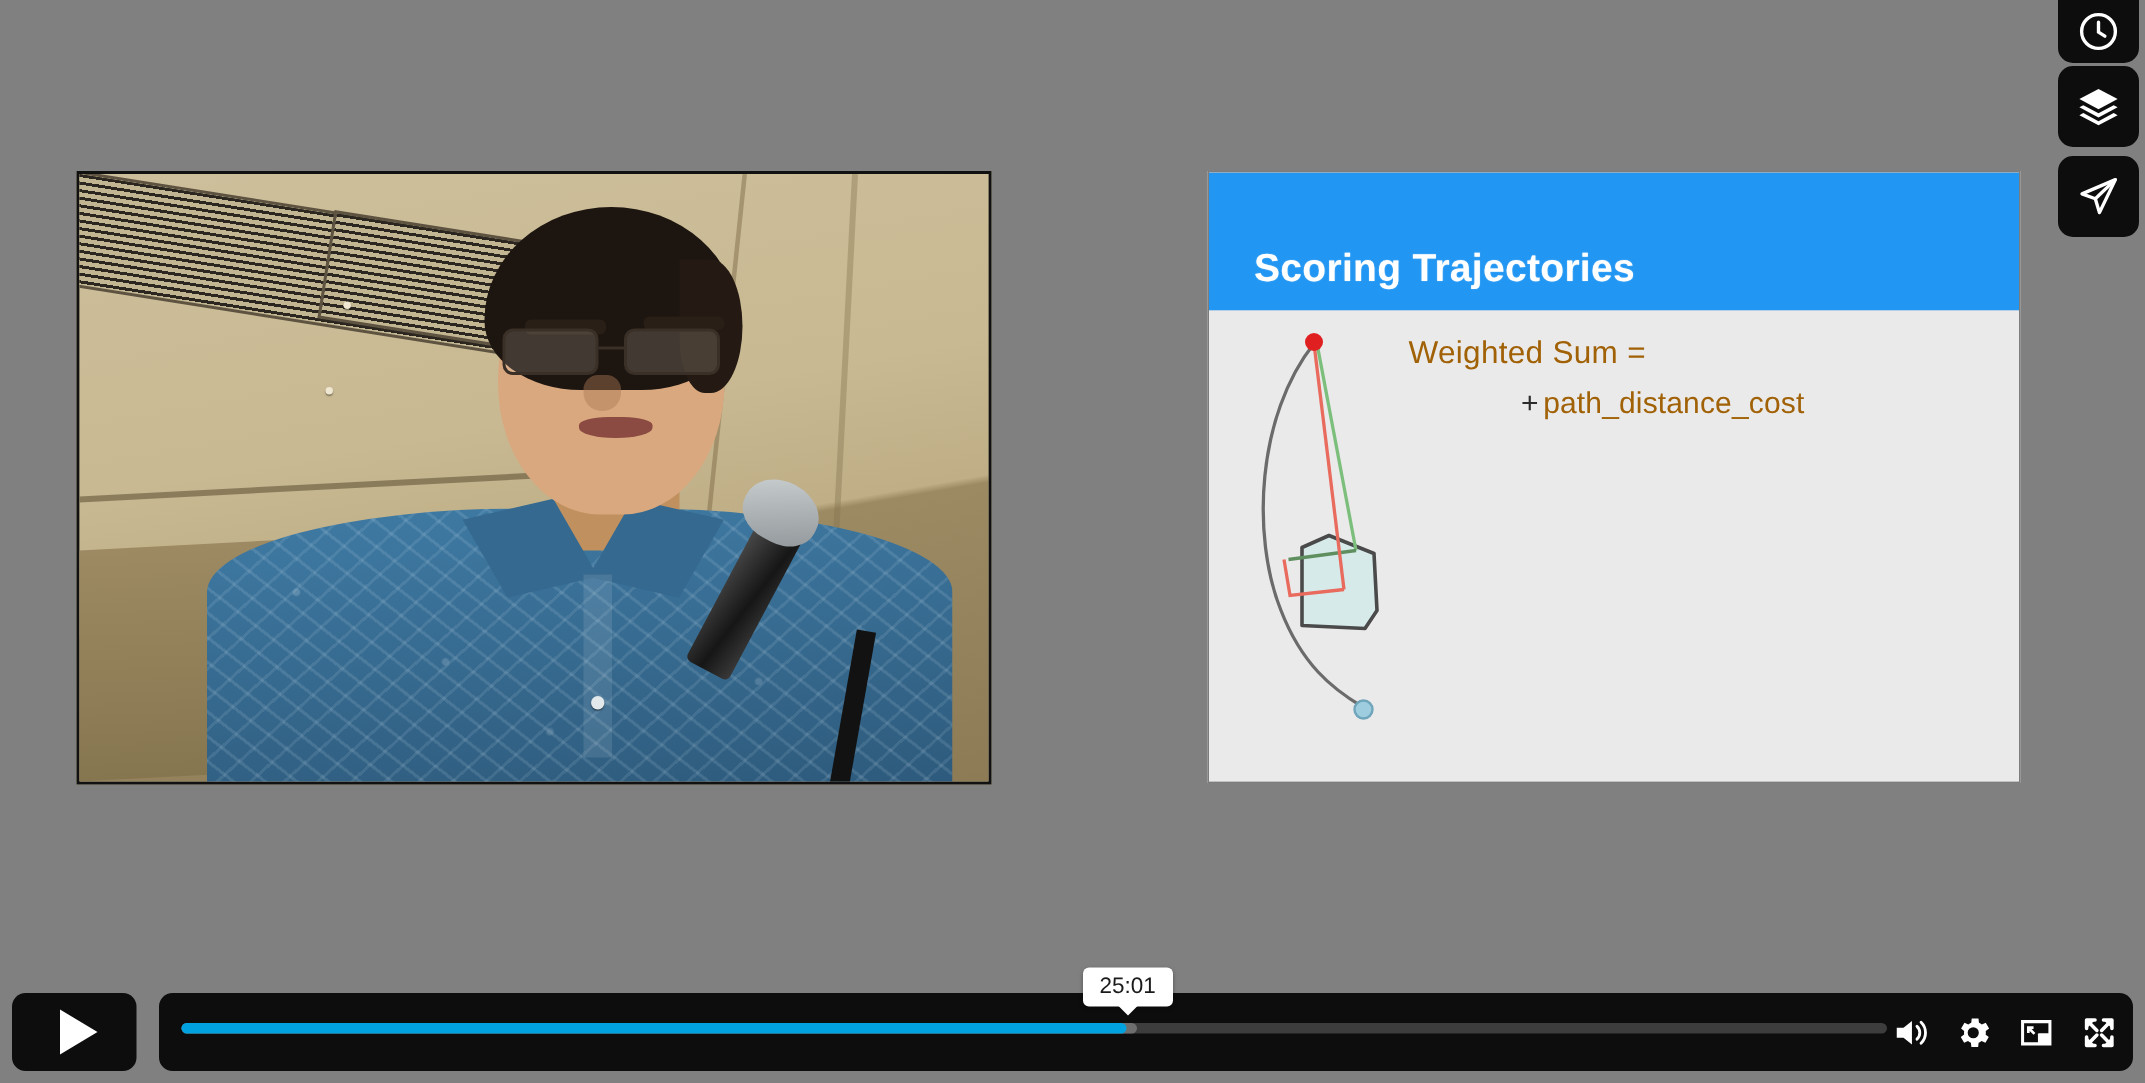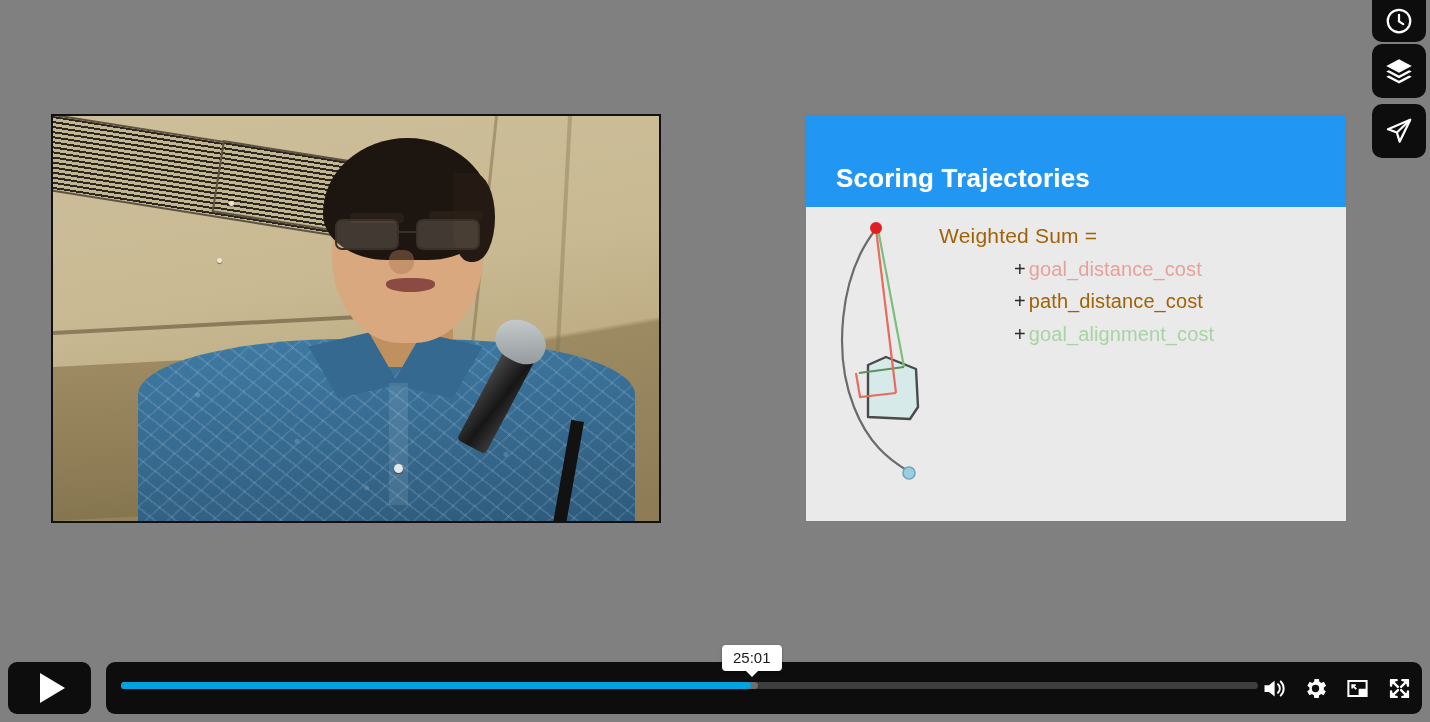--- a/index.html
+++ b/index.html
@@ -454,27 +454,21 @@
 
           <circle cx="60" cy="21" r="6" fill="#e02020"></circle>
 
           <circle cx="93" cy="266" r="6" fill="#9ecde0" stroke="#6fa5bb" stroke-width="1.6"></circle>
         </svg>
       </div>
 
       <div id="formula">
         <div class="eq-head">Weighted Sum =</div>
         <div class="term">
-          <span class="op">+</span><span style="color:#e8a19a">goal_distance_cost</span>
-        </div>
-        <div class="term">
           <span class="op">+</span><span style="color:#a16207">path_distance_cost</span>
-        </div>
-        <div class="term">
-          <span class="op">+</span><span style="color:#a8d3a4">goal_alignment_cost</span>
         </div>
       </div>
 
     </div>
   </div>
 
   <div class="tool-btn" id="tool-clock">
     <span>
       <svg viewBox="0 0 24 24" fill="none" stroke="#fff" stroke-width="1.8" stroke-linecap="round">
         <circle cx="12" cy="12" r="9"></circle>

